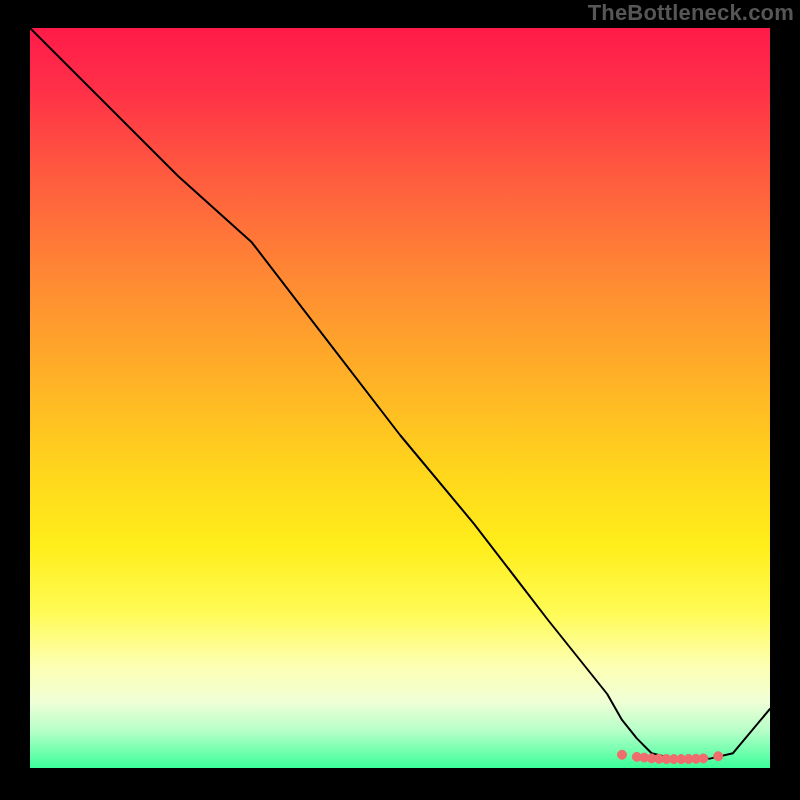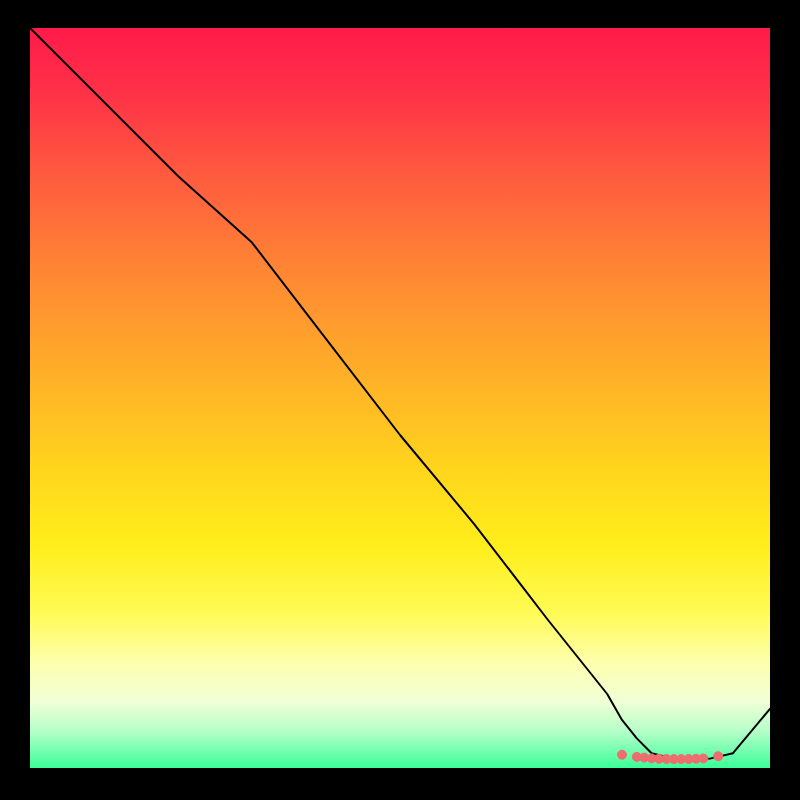--- a/index.html
+++ b/index.html
@@ -66,20 +66,21 @@
   }
   .dot {
     fill: #ef6d6d;
     stroke: #ef6d6d;
   }
 </style>
 </head>
 <body>
 
 <div class="frame">
+  <div class="watermark">TheBottleneck.com</div>
 
   <div class="plot">
     <svg class="overlay" viewBox="0 0 740 740">
       <path id="curve" class="curve" d="M0.0 0.0 L74.0 74.0 L148.0 148.0 L222.0 214.6 L296.0 310.8 L370.0 407.0 L444.0 495.8 L518.0 592.0 L577.2 666.0 L592.0 691.9 L606.8 710.4 L621.6 725.2 L636.4 728.9 L651.2 730.4 L666.0 731.1 L680.8 730.4 L703.0 725.2 L740.0 680.8"></path>
       <g id="dots">
           <circle cx="592.0" cy="726.7" r="4.5" class="dot"></circle>
           <circle cx="606.8" cy="728.9" r="4.5" class="dot"></circle>
           <circle cx="614.2" cy="729.6" r="4.5" class="dot"></circle>
           <circle cx="621.6" cy="730.4" r="4.5" class="dot"></circle>
           <circle cx="629.0" cy="730.8" r="4.5" class="dot"></circle>

